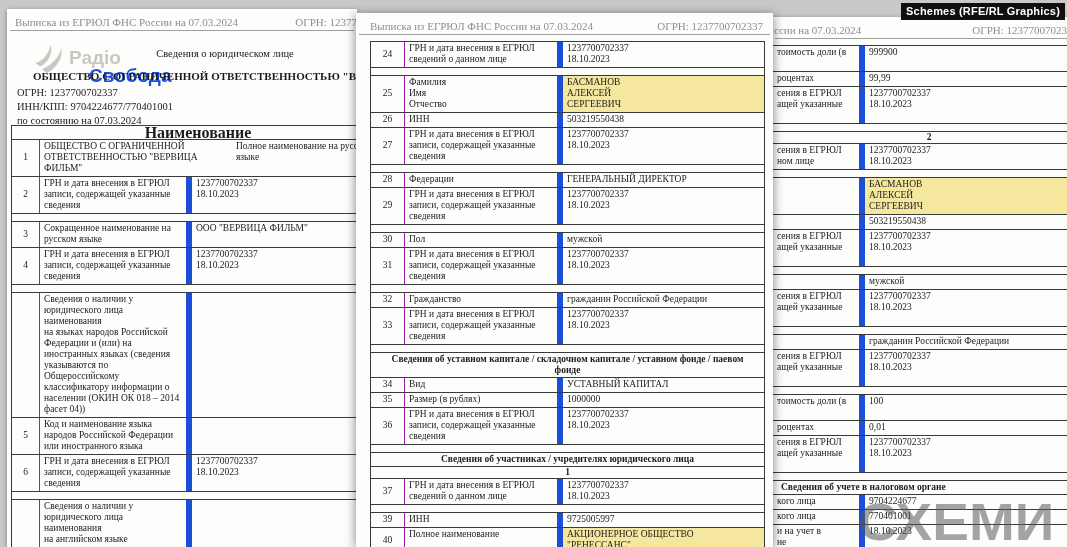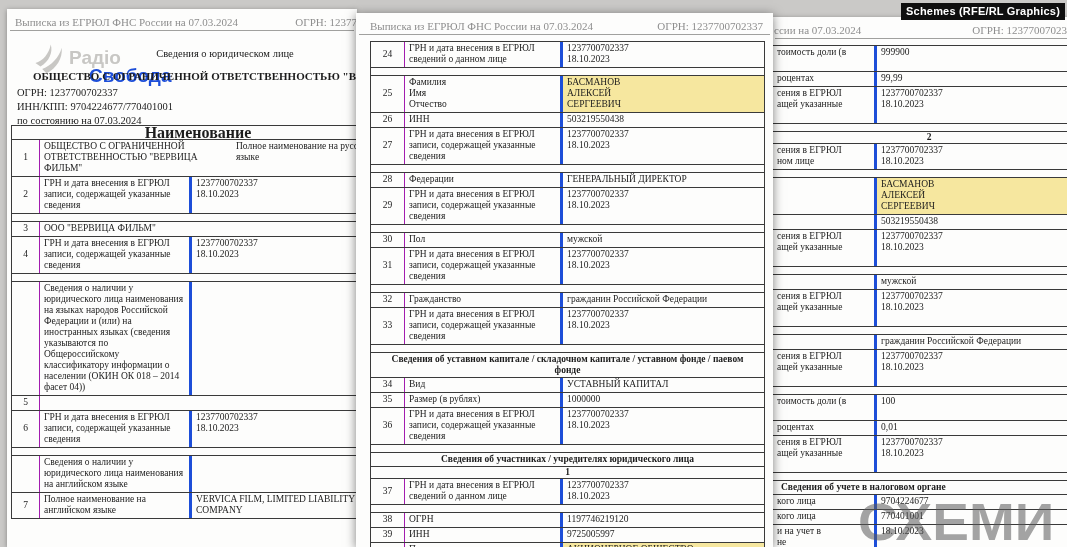--- a/index.html
+++ b/index.html
@@ -34,31 +34,31 @@
 
   
   .doc-table{border:1px solid #3a3a3a;border-bottom:none;background:#fdfdfc;}
   .t-row{display:flex;border-bottom:1px solid #3a3a3a;font-size:9.5px;line-height:11px;}
   .t-row.gap{height:7px;}
   .t-row.ttl{display:block;font-weight:bold;text-align:center;font-size:16px;padding:1px 0;}
   .t-row.sec{display:block;font-weight:bold;text-align:center;white-space:pre-line;padding:1px 4px;}
   .t-row.sub{display:block;font-weight:bold;text-align:center;padding:0;}
   .c{padding:1px 4px 2px 4px;white-space:pre-line;box-sizing:border-box;}
   .c.num{border-right:1px solid #a21caf;text-align:center;flex:none;display:flex;align-items:center;justify-content:center;}
-  .c.lab{border-right:3px solid #1d4ed8;flex:none;}
+  .c.lab{border-right:6px solid #1d4ed8;flex:none;}
   .c.val{flex:1;}
   .c.hl{background:var(--hl,#f6e79f);}
 
   .page-left .c.num{width:28px;}
   .page-left .c.lab{width:152px;}
   .page-center .doc-table{margin:6px 8px 0 14px;}
   .page-center .c.num{width:34px;}
   .page-center .c.lab{width:158px;}
   .page-right .doc-table{margin:6px 0 0 0;width:312px;}
-  .page-right .c.lab{width:104px;}
+  .page-right .c.lab{width:92px;}
   .page-right .t-row.sec{text-align:left;padding-left:8px;}
 
   
   .credit-badge{
     position:absolute;top:3px;right:2px;z-index:6;
     background:#0f0f0f;color:#fff;font-family:"Liberation Sans","DejaVu Sans",sans-serif;
     font-size:11px;font-weight:bold;padding:2px 5px 3px 5px;letter-spacing:.2px;
   }
   .watermark{
     position:absolute;left:858px;top:490px;z-index:5;
@@ -112,20 +112,22 @@
         <div class="c num">2</div>
         <div class="c lab">ГРН и дата внесения в ЕГРЮЛ
 записи, содержащей указанные
 сведения</div>
         <div class="c val">1237700702337
 18.10.2023</div>
       </div>
       <div class="t-row gap"></div>
       <div class="t-row">
         <div class="c num">3</div>
+        <div class="c lab">Сокращенное наименование на
+русском языке</div>
         <div class="c val">ООО "ВЕРВИЦА ФИЛЬМ"</div>
       </div>
       <div class="t-row">
         <div class="c num">4</div>
         <div class="c lab">ГРН и дата внесения в ЕГРЮЛ
 записи, содержащей указанные
 сведения</div>
         <div class="c val">1237700702337
 18.10.2023</div>
       </div>
@@ -139,20 +141,23 @@
 иностранных языках (сведения
 указываются по
 Общероссийскому
 классификатору информации о
 населении (ОКИН ОК 018 – 2014
 фасет 04))</div>
         <div class="c val"></div>
       </div>
       <div class="t-row">
         <div class="c num">5</div>
+        <div class="c lab">Код и наименование языка
+народов Российской Федерации
+или иностранного языка</div>
       </div>
       <div class="t-row">
         <div class="c num">6</div>
         <div class="c lab">ГРН и дата внесения в ЕГРЮЛ
 записи, содержащей указанные
 сведения</div>
         <div class="c val">1237700702337
 18.10.2023</div>
       </div>
       <div class="t-row gap"></div>
@@ -278,25 +283,20 @@
       <div class="t-row sub">1</div>
       <div class="t-row">
         <div class="c num">37</div>
         <div class="c lab">ГРН и дата внесения в ЕГРЮЛ
 сведений о данном лице</div>
         <div class="c val">1237700702337
 18.10.2023</div>
       </div>
       <div class="t-row gap"></div>
       <div class="t-row">
-        <div class="c num">38</div>
-        <div class="c lab">ОГРН</div>
-        <div class="c val">1197746219120</div>
-      </div>
-      <div class="t-row">
         <div class="c num">39</div>
         <div class="c lab">ИНН</div>
         <div class="c val">9725005997</div>
       </div>
       <div class="t-row">
         <div class="c num">40</div>
         <div class="c lab">Полное наименование</div>
         <div class="c val hl">АКЦИОНЕРНОЕ ОБЩЕСТВО
 "РЕНЕССАНС"</div>
       </div>

